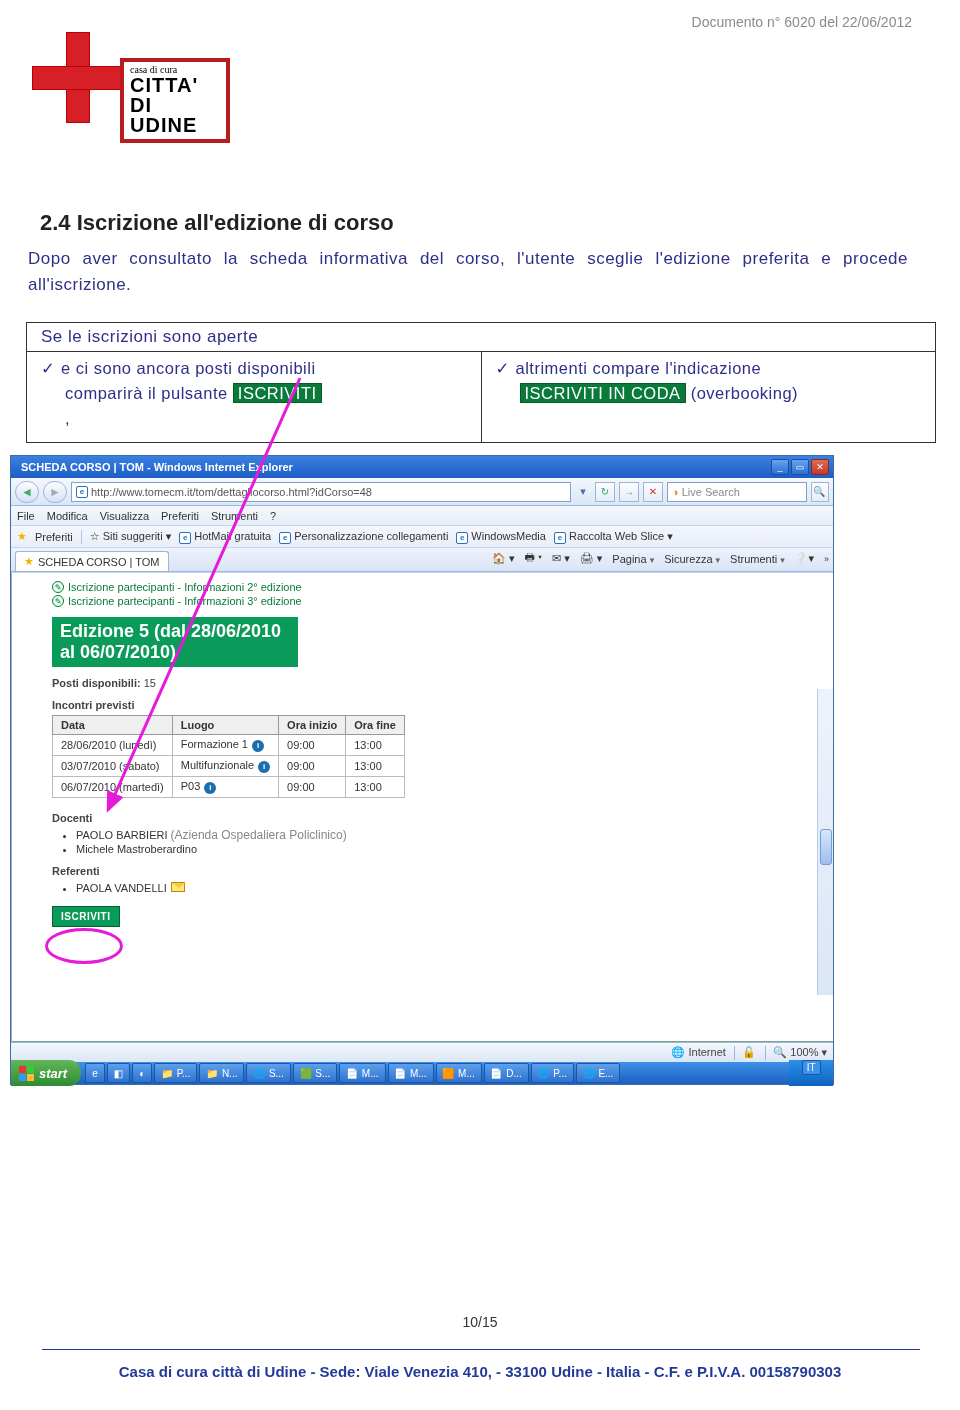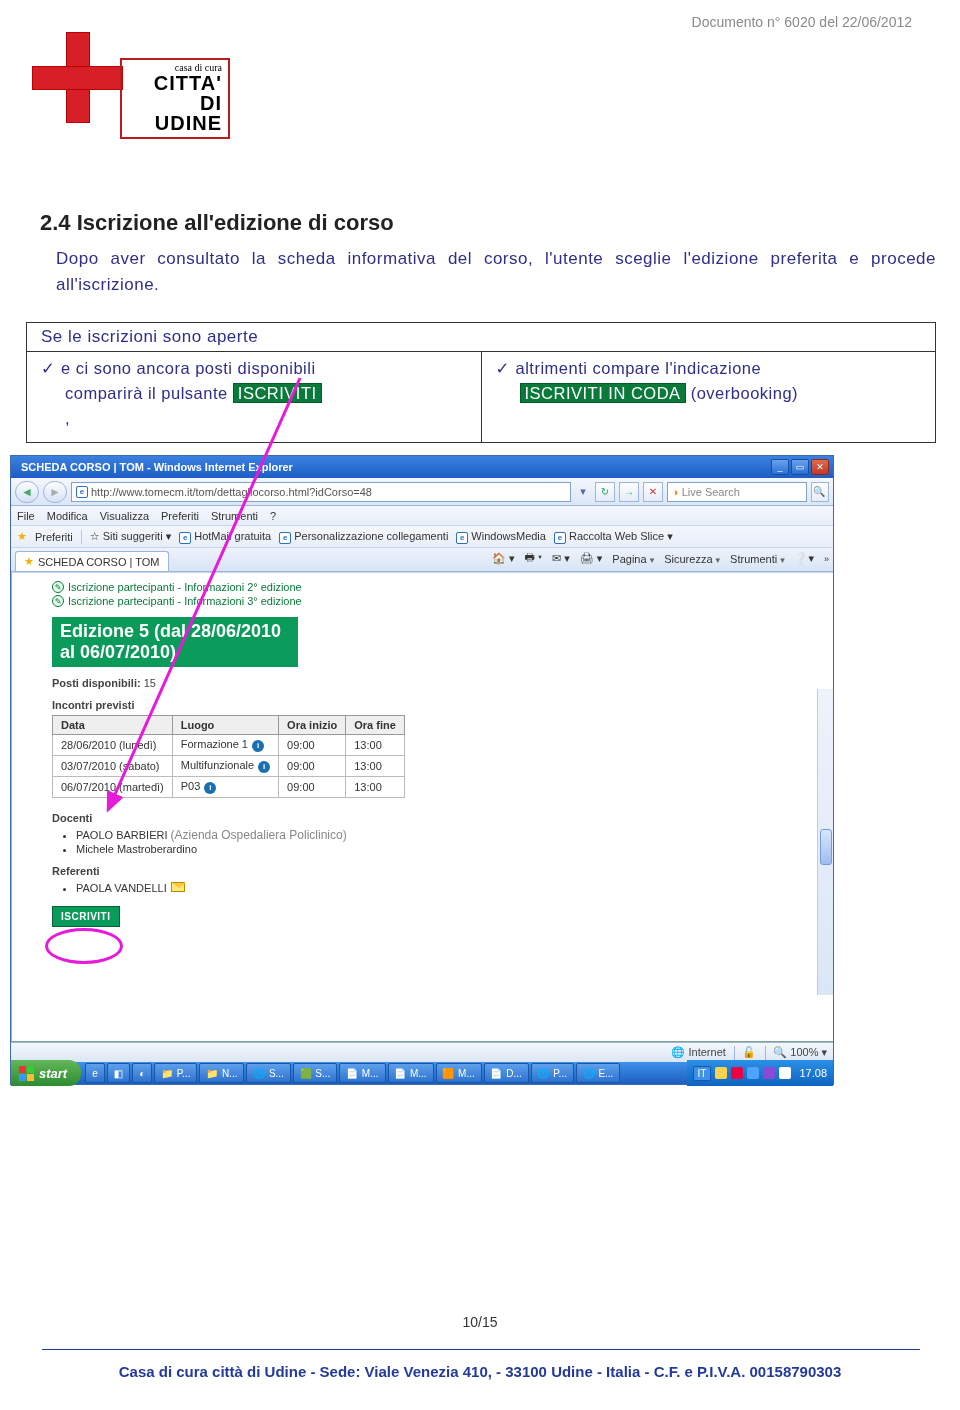--- a/index.html
+++ b/index.html
@@ -29,40 +29,39 @@
     position: absolute;
     left: 0; top: 0;
     width: 95px; height: 95px;
   }
   .red-cross .v { position:absolute; left:36px; top:2px; width:24px; height:91px; background:#d61f26; border:1px solid #b00; }
   .red-cross .h { position:absolute; left:2px; top:36px; width:91px; height:24px; background:#d61f26; border:1px solid #b00; }
   .logo-text {
     position:absolute;
     left: 90px;
     top: 28px;
-    border: 2px solid #b91c1c;
+    border: 4px solid #b91c1c;
     padding: 3px 6px 4px 6px;
-    text-align: right;
     line-height: 1;
   }
   .logo-text .l1 { font-size: 10px; font-family: Georgia, serif; }
   .logo-text .l2 { font-size: 20px; font-weight: 900; font-family: 'Arial Black', Arial; letter-spacing:1px; }
   .logo-text .l3 { font-size: 20px; font-weight: 900; font-family: 'Arial Black', Arial; letter-spacing:1px; }
   .section-title {
     position: absolute;
     top: 210px;
     left: 40px;
     font-size: 22px;
     font-weight: bold;
     color: #222;
   }
   .body-para {
     position: absolute;
     top: 246px;
-    left: 56px;
+    left: 28px;
     width: 880px;
     color: #2f2f89;
     font-size: 17px;
     line-height: 1.5;
     letter-spacing: 0.5px;
     text-align: justify;
   }
   .box-wrapper {
     position: absolute;
     top: 322px;
@@ -270,21 +269,21 @@
     border-radius:0 12px 12px 0; font-size:13px;
     gap:5px;
   }
   .start-logo { width:15px; height:15px; display:grid; grid-template-columns:1fr 1fr; grid-template-rows:1fr 1fr; gap:1px;}
   .start-logo span:nth-child(1){background:#e33;} .start-logo span:nth-child(2){background:#3c3;}
   .start-logo span:nth-child(3){background:#39f;} .start-logo span:nth-child(4){background:#fb3;}
   .tasks { display:flex; align-items:center; gap:2px; margin-left:4px; flex:1;}
   .task { height:20px; background:linear-gradient(#5ea0eb,#2e72cf); border:1px solid #1a56a8; color:#fff; font-size:10px; display:flex; align-items:center; padding:0 6px; border-radius:2px; gap:3px;}
   .tray {
     background:linear-gradient(#2c8fe6,#0c64c0);
-    height:26px; display:flex; align-items:center; gap:4px; padding:0 6px;
+    height:26px; display:flex; align-items:center; gap:4px; padding:0 6px;flex-direction:column;
   }
   .tray .ti { width:12px; height:12px; background:#fff; border-radius:2px;}
   .tray .clock { color:#fff; font-size:11px; margin-left:4px;}
   .tray .lang { background:#3d91e8; color:#fff; border:1px solid #1a56a8; font-size:10px; padding:1px 4px; border-radius:2px;}
 
   
   .pointer-svg {
     position:absolute;
     left: 0; top:0;
     pointer-events:none;

